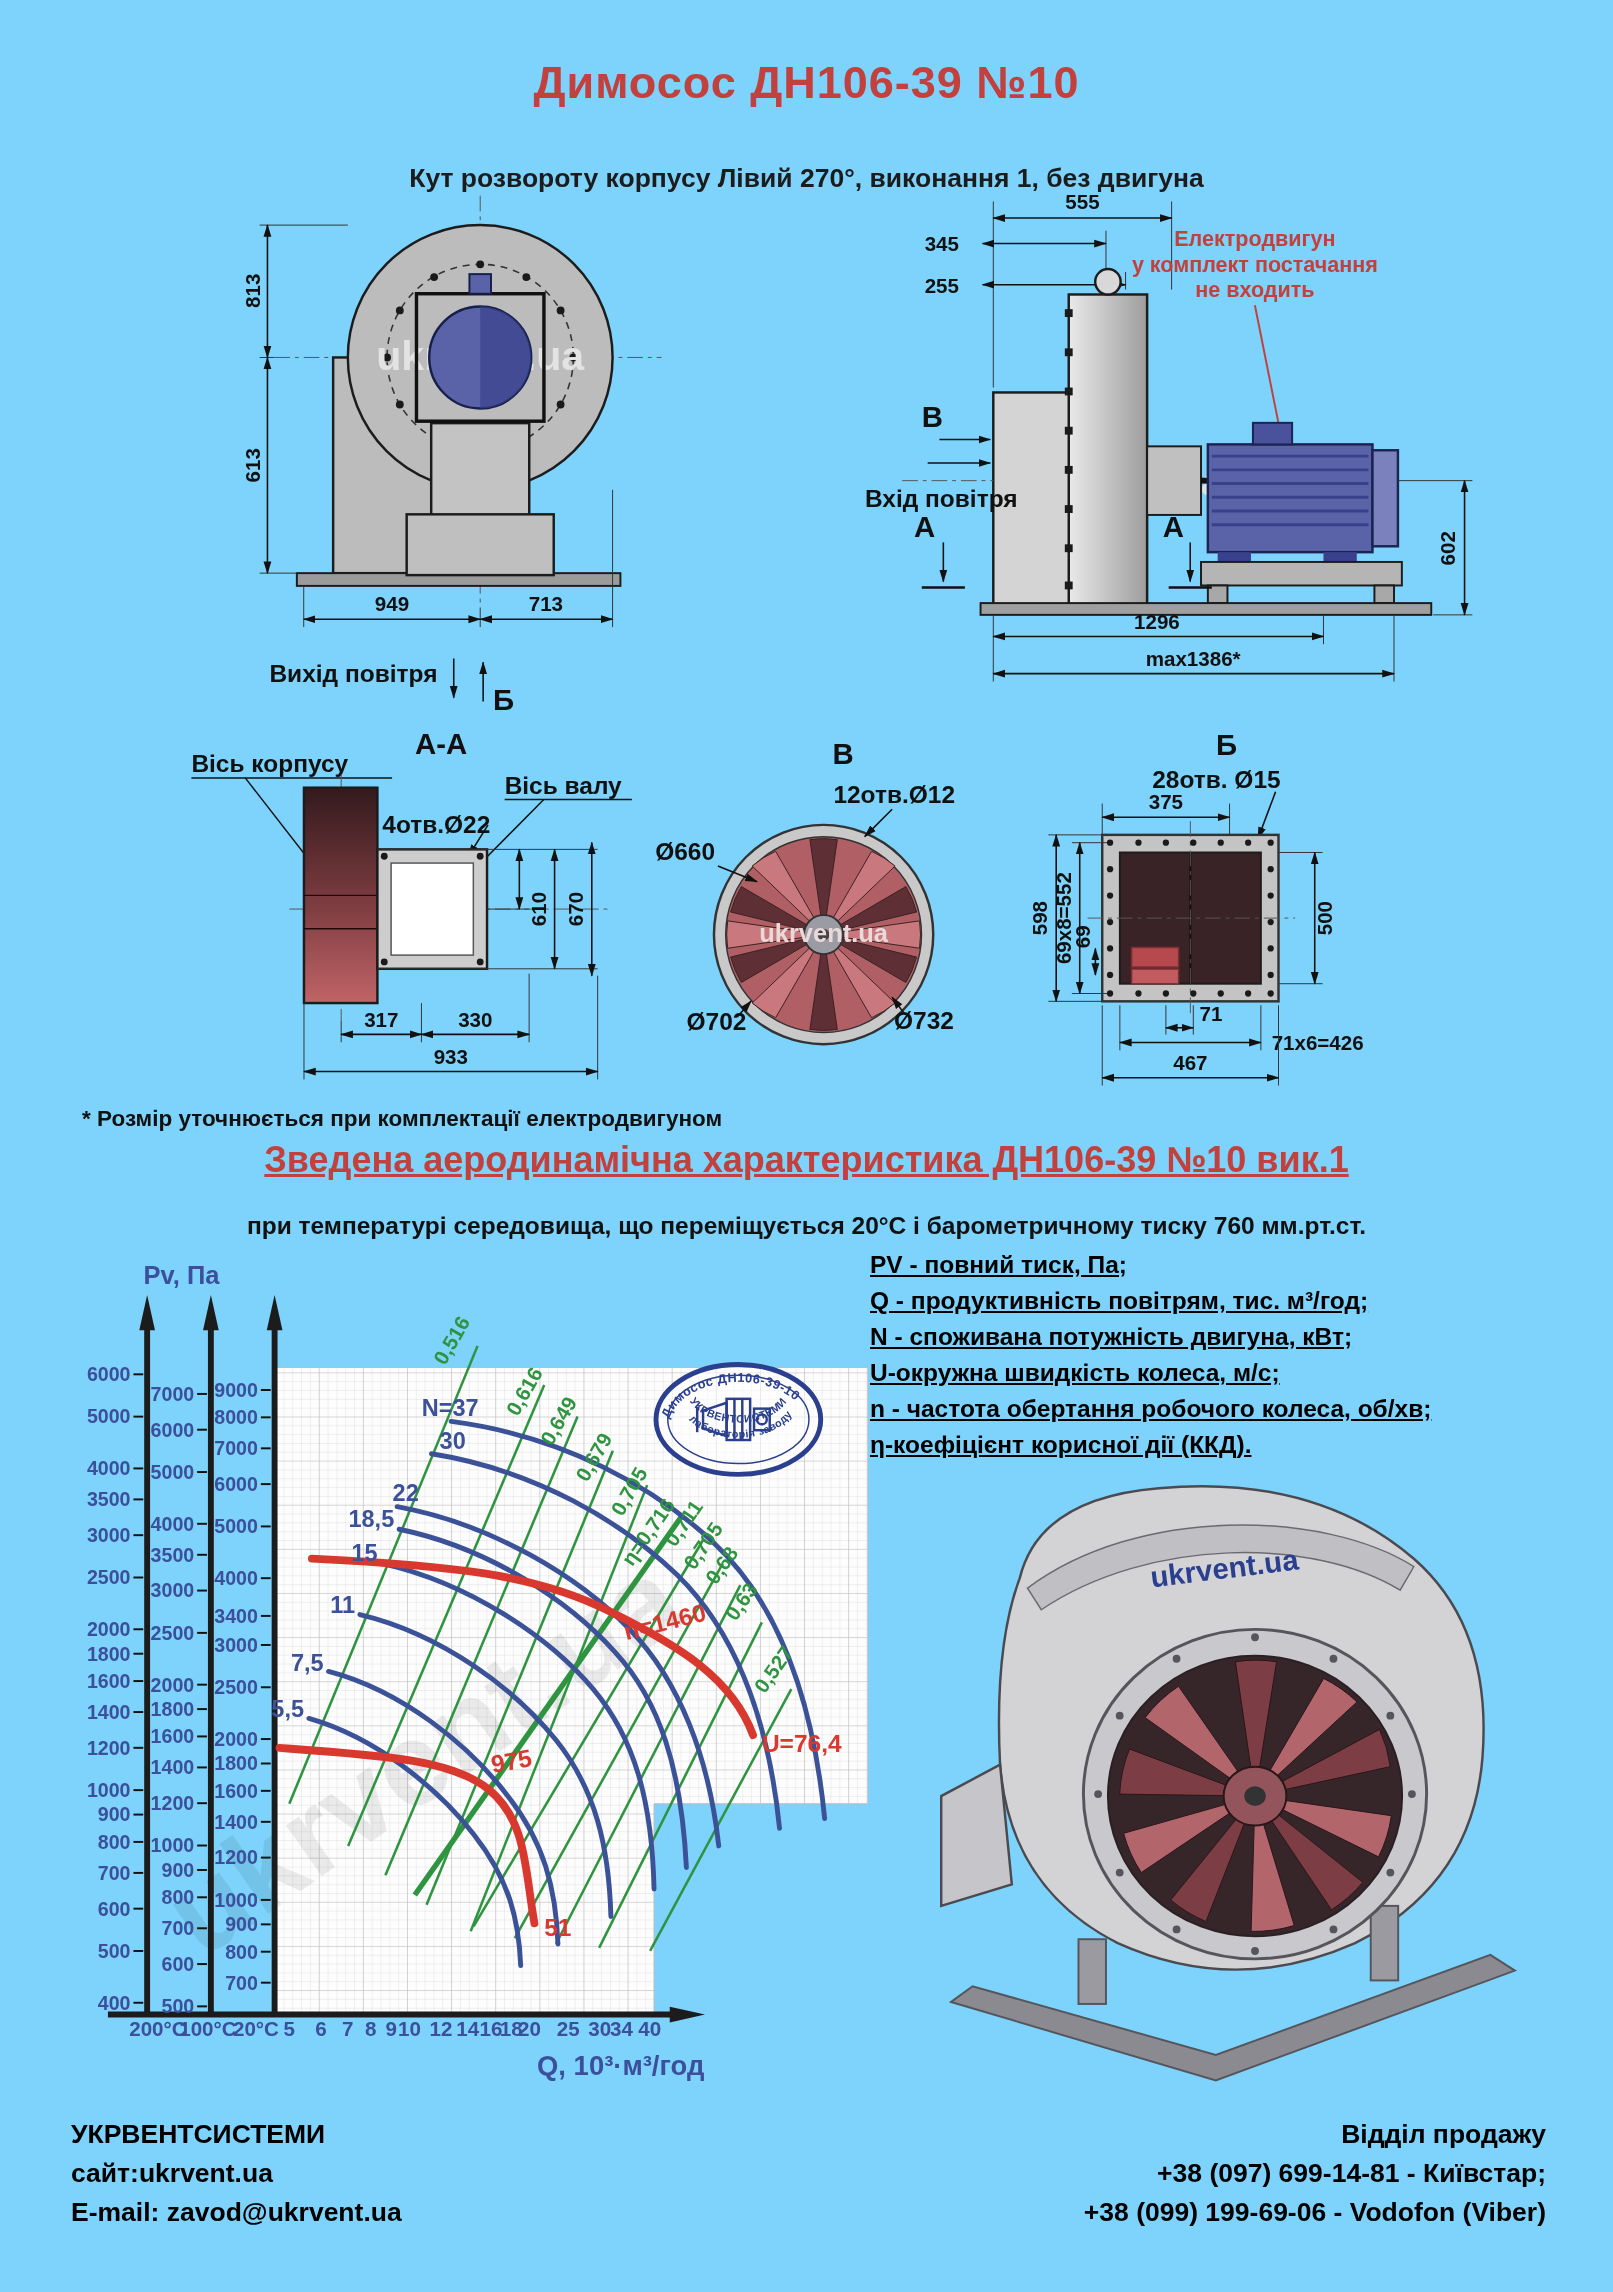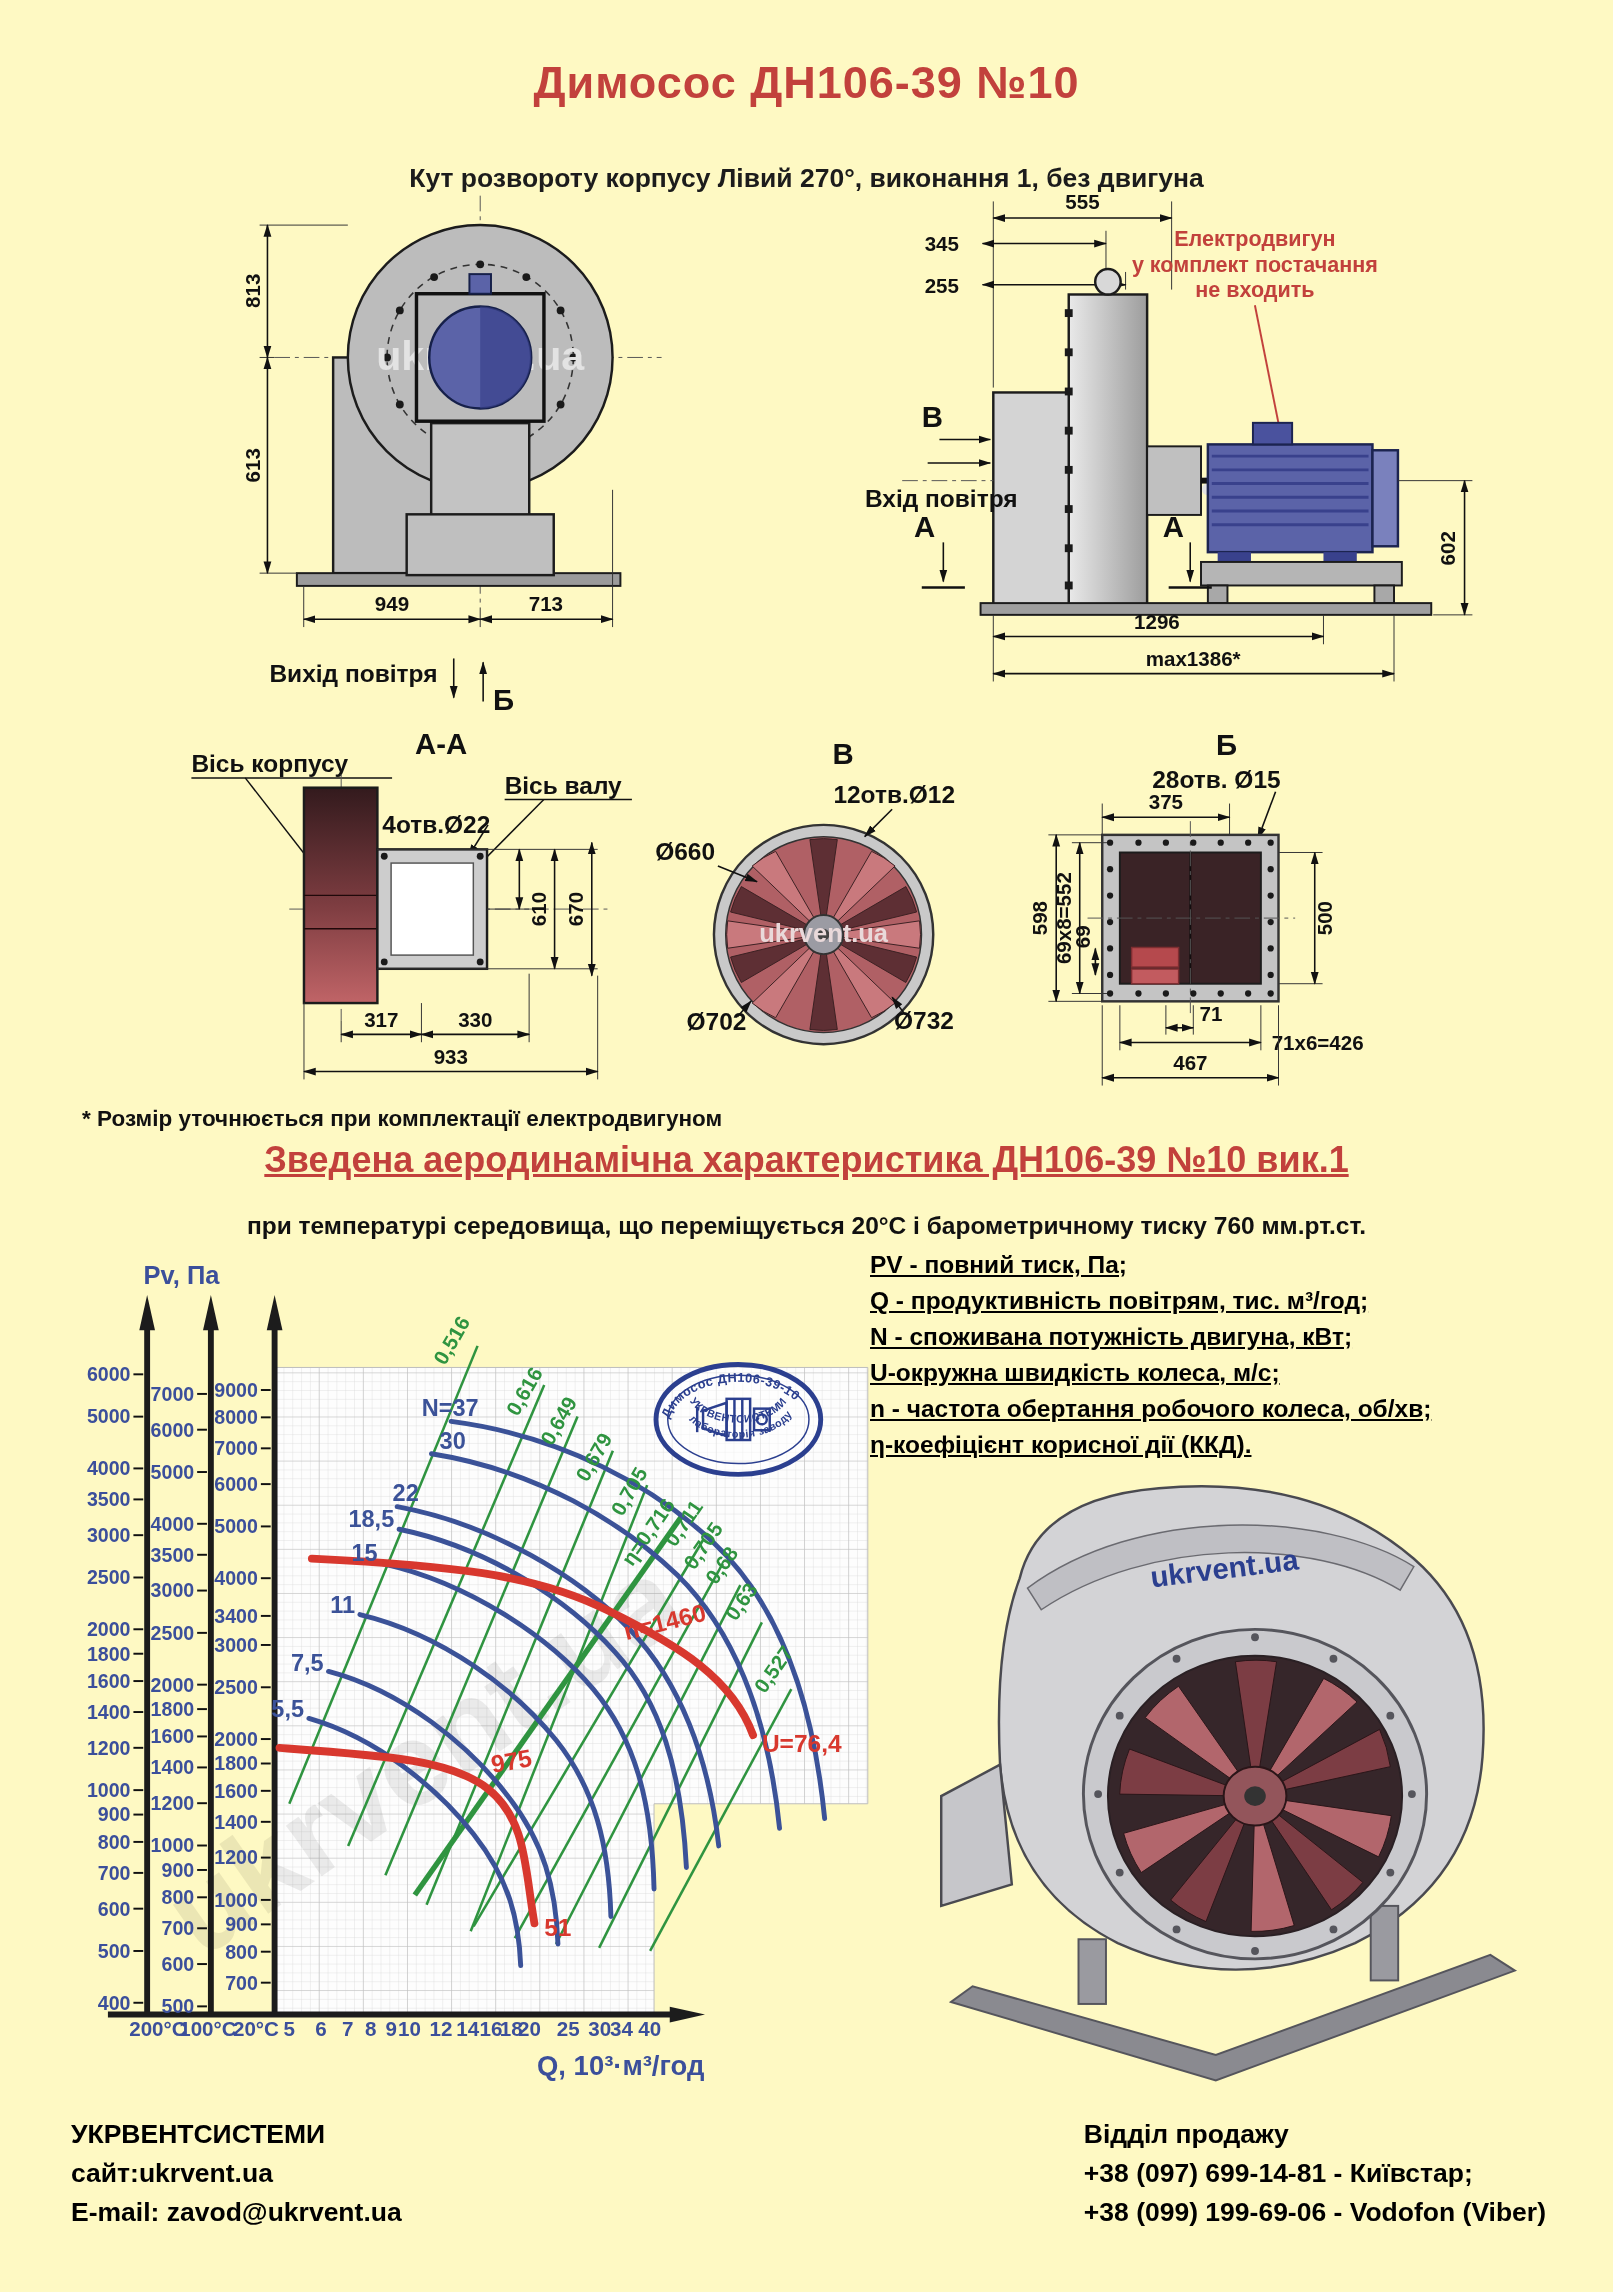--- a/index.html
+++ b/index.html
@@ -1,30 +1,30 @@
 <!DOCTYPE html>
 <html><head>
 <meta charset="utf-8">
 <style>
   html,body{margin:0;padding:0;background:#888;}
   *{box-sizing:border-box;}
-  .page{position:relative;width:1613px;height:2293px;background:#fef9c3;margin:0 auto;overflow:hidden;
+  .page{position:relative;width:1613px;height:2293px;background:#7dd3fc;margin:0 auto;overflow:hidden;
         font-family:"Liberation Sans",sans-serif;}
   .abs{position:absolute;}
   h1,h2{margin:0;}
   .title{width:100%;text-align:center;top:57px;font:bold 45px "Liberation Sans",sans-serif;color:#c2413c;letter-spacing:1px;}
   .subtitle{width:100%;text-align:center;top:131px;font:bold 26.5px "Liberation Sans",sans-serif;color:#1c1c1c;margin-top:32px;}
   .note{left:74px;top:1106px;font:bold 22.5px "Liberation Sans",sans-serif;color:#111;margin-left:8px;}
   .chart-title{width:100%;text-align:center;top:1139px;font:bold 36px "Liberation Sans",sans-serif;color:#c2413c;text-decoration:underline;}
   .chart-sub{width:100%;text-align:center;top:1188px;font:bold 24.5px "Liberation Sans",sans-serif;color:#111;margin-top:24px;}
   .legend{left:870px;top:1247px;width:725px;font:bold 24.5px "Liberation Sans",sans-serif;color:#000;line-height:36px;text-decoration:underline;}
   .footer{left:0;top:2115px;width:100%;display:flex;justify-content:space-between;
           font:bold 26.5px "Liberation Sans",sans-serif;color:#000;}
   .footer .fl{margin-left:71px;line-height:39px;}
-  .footer .fr{margin-right:67px;text-align:left;line-height:39px;}
+  .footer .fr{margin-right:67px;text-align:right;line-height:39px;}
   svg text{font-family:"Liberation Sans",sans-serif;}
   .dim{font:bold 21px "Liberation Sans",sans-serif;fill:#111;}
   .lbl{font:bold 25px "Liberation Sans",sans-serif;fill:#111;}
   .big{font:bold 30px "Liberation Sans",sans-serif;fill:#111;}
   .rednote{font:bold 22px "Liberation Sans",sans-serif;fill:#c2413c;}
   .wm{font:bold 42px "Liberation Sans",sans-serif;fill:#e3e3e3;}
   .dimline{stroke:#111;stroke-width:1.6;}
   .ext{stroke:#333;stroke-width:1;}
   .cl{stroke:#555;stroke-width:1;stroke-dasharray:16 5 4 5;}
   .out{stroke:#1c1c1c;stroke-width:2.5;fill:#bcbcbc;}

